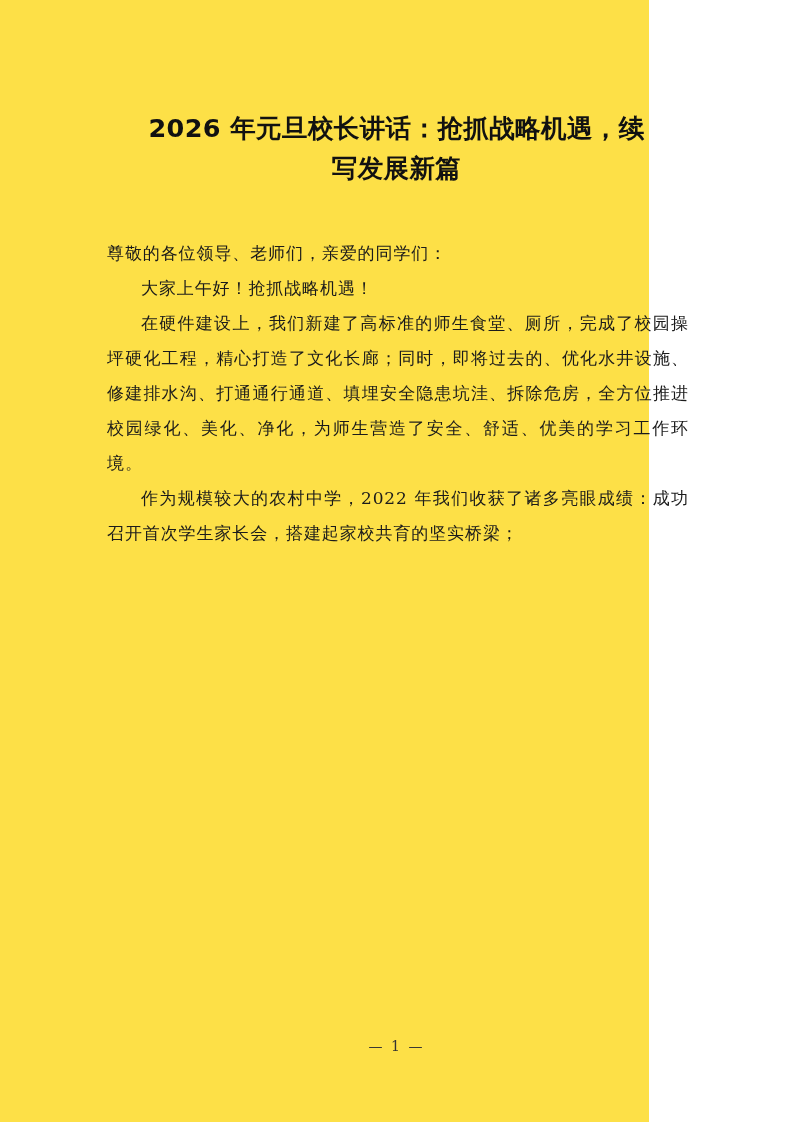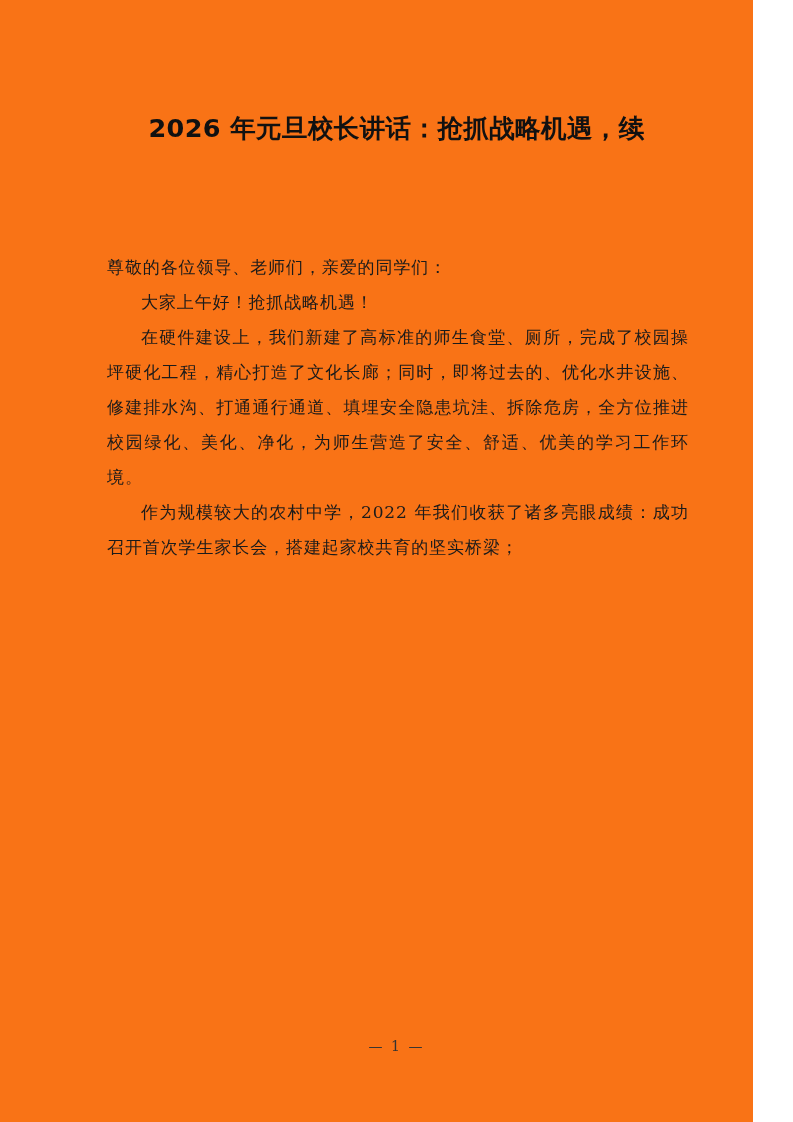--- a/index.html
+++ b/index.html
@@ -14,23 +14,23 @@
     overflow: hidden;
     font-family: "Liberation Serif", "DejaVu Serif", serif;
     color: #000000;
     -webkit-font-smoothing: antialiased;
   }
 
   .page {
     position: absolute;
     left: 0;
     top: 0;
-    width: 753px;
+    width: 649px;
     height: 1122px;
-    background: #f97316;
+    background: #fde047;
   }
 
   
   .doc-title {
     position: absolute;
     left: 104px;
     top: 108px;
     width: 585px;
     text-align: center;
     font-family: "DejaVu Sans", "Liberation Sans", sans-serif;
@@ -42,21 +42,21 @@
   }
   .doc-title .tline {
     display: block;
     white-space: nowrap;
   }
 
   
   .body-block {
     position: absolute;
     left: 107px;
-    top: 250px;
+    top: 236px;
     width: 582px;
   }
   .para {
     font-family: "DejaVu Serif", "Liberation Serif", serif;
     font-size: 17px;
     line-height: 35px;
     color: #1b1b1b;
     text-align: justify;
     text-justify: inter-character;
     text-align-last: left;
@@ -82,20 +82,21 @@
     letter-spacing: 2px;
   }
 </style>
 </head>
 <body>
 
 <div class="page">
 
   <div class="doc-title">
     <span class="tline">2026 年元旦校长讲话：抢抓战略机遇，续</span>
+    <span class="tline">写发展新篇</span>
   </div>
 
   <div class="body-block">
     <p class="para">尊敬的各位领导、老师们，亲爱的同学们：</p>
     <p class="para indent">大家上午好！抢抓战略机遇！</p>
     <p class="para indent">在硬件建设上，我们新建了高标准的师生食堂、厕所，完成了校园操坪硬化工程，精心打造了文化长廊；同时，即将过去的、优化水井设施、修建排水沟、打通通行通道、填埋安全隐患坑洼、拆除危房，全方位推进校园绿化、美化、净化，为师生营造了安全、舒适、优美的学习工作环境。</p>
     <p class="para indent">作为规模较大的农村中学，2022 年我们收获了诸多亮眼成绩：成功召开首次学生家长会，搭建起家校共育的坚实桥梁；</p>
   </div>
 
   <div class="page-footer">

